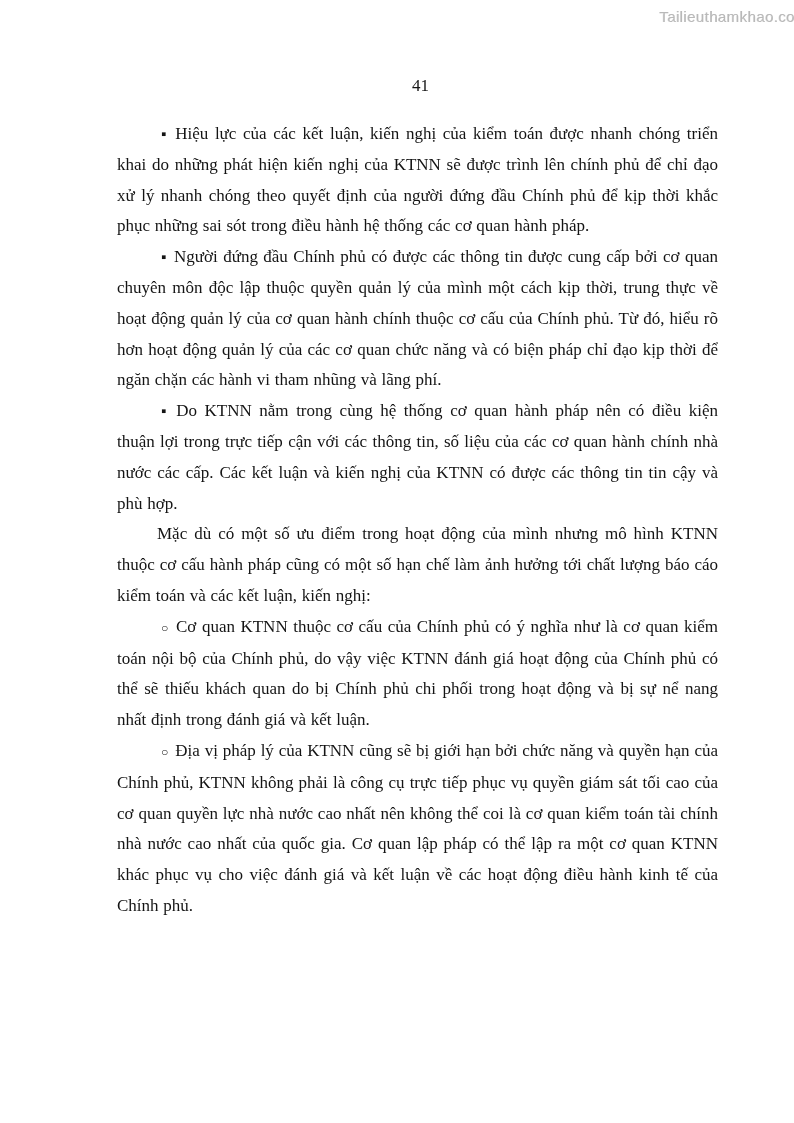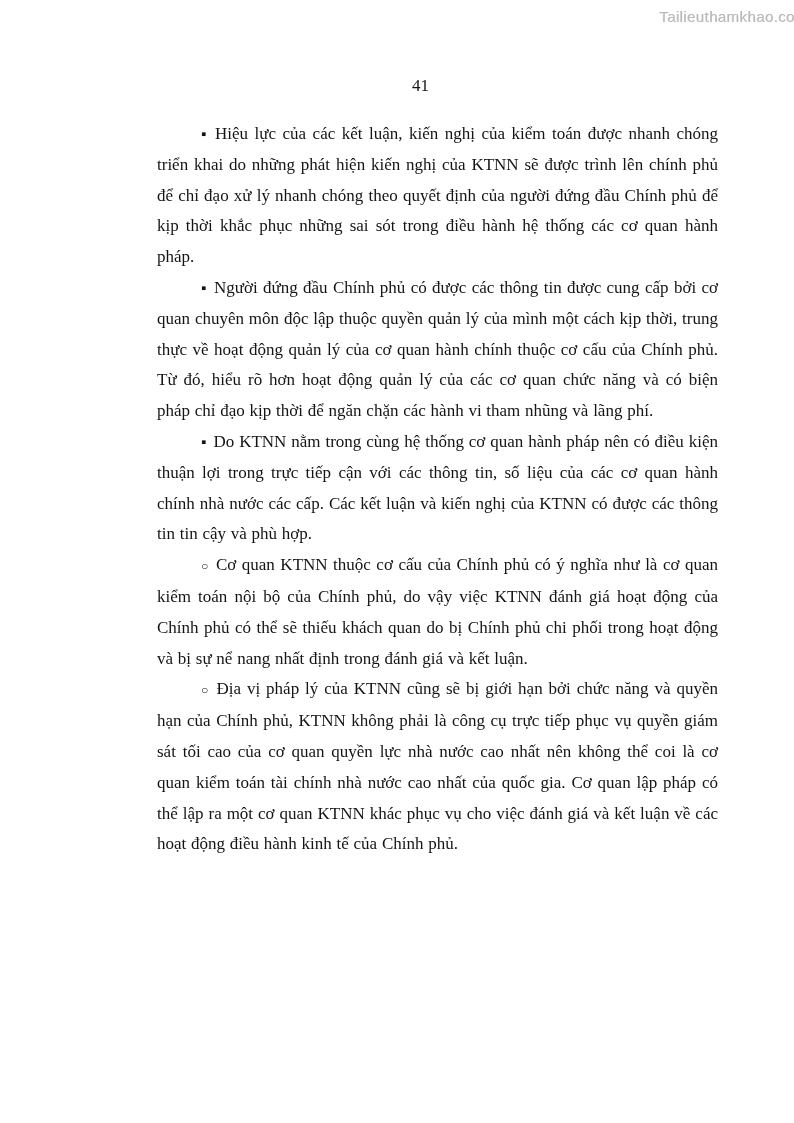--- a/index.html
+++ b/index.html
@@ -44,21 +44,21 @@
     top: 119px;
     width: 601px;
   }
   p.para {
     margin: 0;
     font-size: 17px;
     line-height: 30.8px;
     text-align: justify;
     word-spacing: 0.5px;
   }
-  p.indent-bullet { text-indent: 44px; margin-left: 40px; }
+  p.indent-bullet { text-indent: 44px; }
   p.indent-plain  { text-indent: 40px; }
   .bullet { margin-right: 7px; }
   .bullet.sq   { font-size: 15px; }
   .bullet.circ { font-size: 12px; }
 </style>
 </head>
 <body>
 
 <div class="page">
 
@@ -68,19 +68,20 @@
 
   <div class="content">
 
 
     <p class="para indent-bullet"><span class="bullet sq">▪</span><span>Hiệu lực của các kết luận, kiến nghị của kiểm toán được nhanh chóng triển khai do những phát hiện kiến nghị của KTNN sẽ được trình lên chính phủ để chỉ đạo xử lý nhanh chóng theo quyết định của người đứng đầu Chính phủ để kịp thời khắc phục những sai sót trong điều hành hệ thống các cơ quan hành pháp.</span></p>
 
     <p class="para indent-bullet"><span class="bullet sq">▪</span><span>Người đứng đầu Chính phủ có được các thông tin được cung cấp bởi cơ quan chuyên môn độc lập thuộc quyền quản lý của mình một cách kịp thời, trung thực về hoạt động quản lý của cơ quan hành chính thuộc cơ cấu của Chính phủ. Từ đó, hiểu rõ hơn hoạt động quản lý của các cơ quan chức năng và có biện pháp chỉ đạo kịp thời để ngăn chặn các hành vi tham nhũng và lãng phí.</span></p>
 
     <p class="para indent-bullet"><span class="bullet sq">▪</span><span>Do KTNN nằm trong cùng hệ thống cơ quan hành pháp nên có điều kiện thuận lợi trong trực tiếp cận với các thông tin, số liệu của các cơ quan hành chính nhà nước các cấp. Các kết luận và kiến nghị của KTNN có được các thông tin tin cậy và phù hợp.</span></p>
 
+    <p class="para indent-plain"><span>Mặc dù có một số ưu điểm trong hoạt động của mình nhưng mô hình KTNN thuộc cơ cấu hành pháp cũng có một số hạn chế làm ảnh hưởng tới chất lượng báo cáo kiểm toán và các kết luận, kiến nghị:</span></p>
 
     <p class="para indent-bullet"><span class="bullet circ">○</span><span>Cơ quan KTNN thuộc cơ cấu của Chính phủ có ý nghĩa như là cơ quan kiểm toán nội bộ của Chính phủ, do vậy việc KTNN đánh giá hoạt động của Chính phủ có thể sẽ thiếu khách quan do bị Chính phủ chi phối trong hoạt động và bị sự nể nang nhất định trong đánh giá và kết luận.</span></p>
 
     <p class="para indent-bullet"><span class="bullet circ">○</span><span>Địa vị pháp lý của KTNN cũng sẽ bị giới hạn bởi chức năng và quyền hạn của Chính phủ, KTNN không phải là công cụ trực tiếp phục vụ quyền giám sát tối cao của cơ quan quyền lực nhà nước cao nhất nên không thể coi là cơ quan kiểm toán tài chính nhà nước cao nhất của quốc gia. Cơ quan lập pháp có thể lập ra một cơ quan KTNN khác phục vụ cho việc đánh giá và kết luận về các hoạt động điều hành kinh tế của Chính phủ.</span></p>
 
   </div>
 </div>
 
 </body></html>

